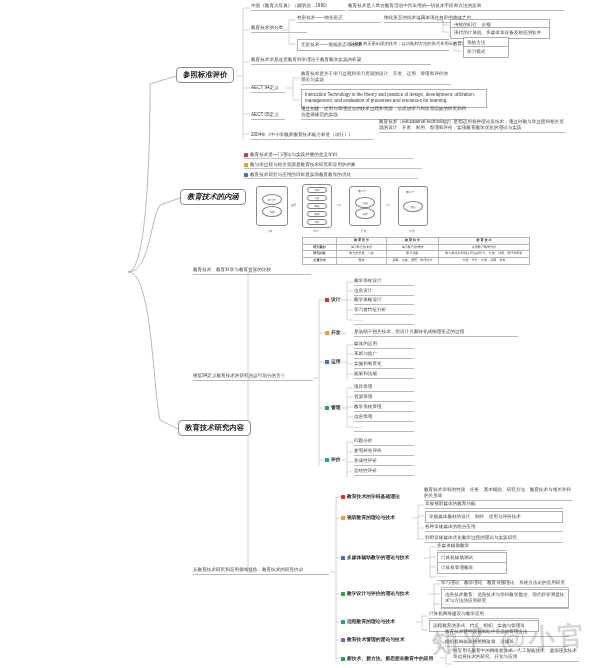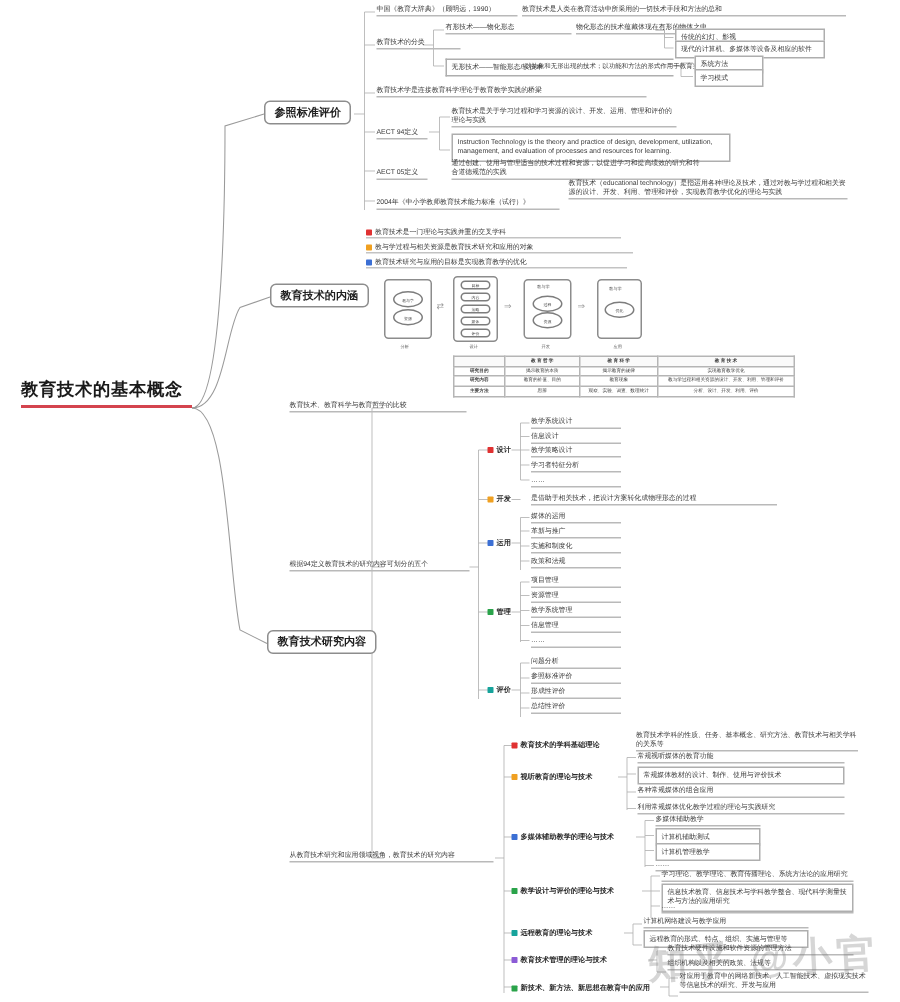--- a/index.html
+++ b/index.html
@@ -265,24 +265,23 @@
       <path d="M438,634 L444,634"></path>
         <path d="M438,648 L444,648"></path>
 
       <path d="M440,658 L446,658"></path>
       <path d="M446,652 L446,664"></path>
       <path d="M446,652 L452,652"></path>
         <path d="M446,664 L452,664"></path>
     </g>
   </svg>
 
-  <div class="root" style="left:14px; top:252px; width:114px;">教育技术的基本概念</div>
 
   <div class="l1" style="left:176px; top:67px;">参照标准评价</div>
-  <div class="l1" style="left:180px; top:189px;">教育技术的内涵</div>
+  <div class="l1" style="left:180px; top:189px;font-style:italic;">教育技术的内涵</div>
   <div class="l1" style="left:178px; top:420px;">教育技术研究内容</div>
 
   <div class="leaf" style="left:251px; top:3px; width:94px;">中国《教育大辞典》（顾明远，1990）</div>
   <div class="leaf" style="left:348px; top:3px; width:216px;">教育技术是人类在教育活动中所采用的一切技术手段和方法的总和</div>
 
   <div class="leaf" style="left:251px; top:25px; width:56px;">教育技术的分类</div>
 
   <div class="leaf" style="left:297px; top:15px; width:84px;">有形技术——物化形态</div>
   <div class="leaf" style="left:384px; top:15px; width:114px;">物化形态的技术蕴藏体现在有形的物体之中</div>
   <div class="boxed" style="left:450px; top:19px; width:100px;">传统的幻灯、影视</div>

